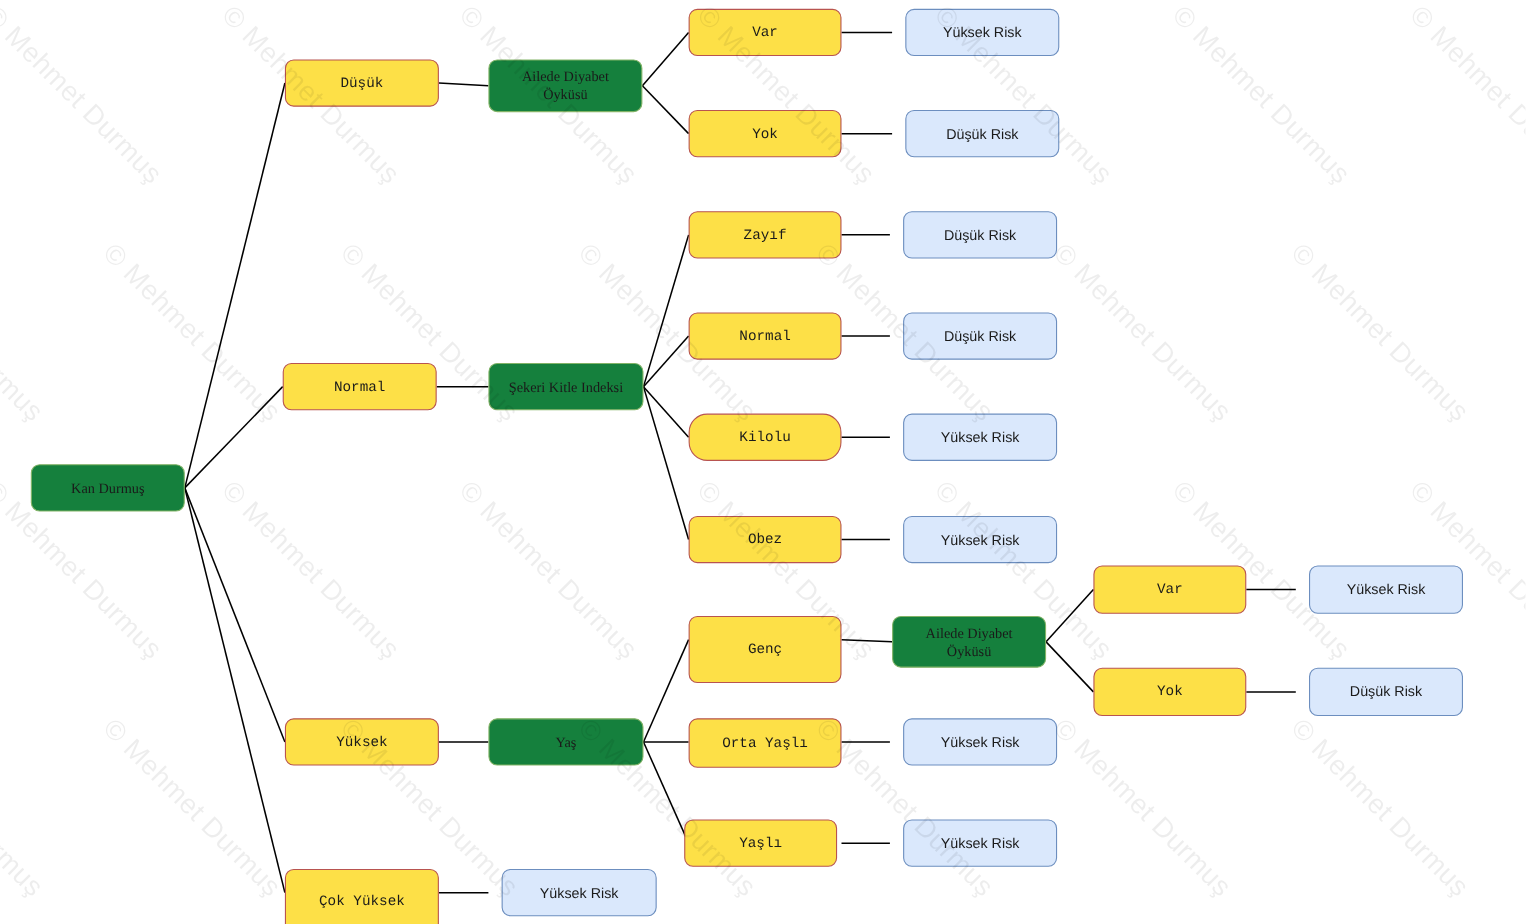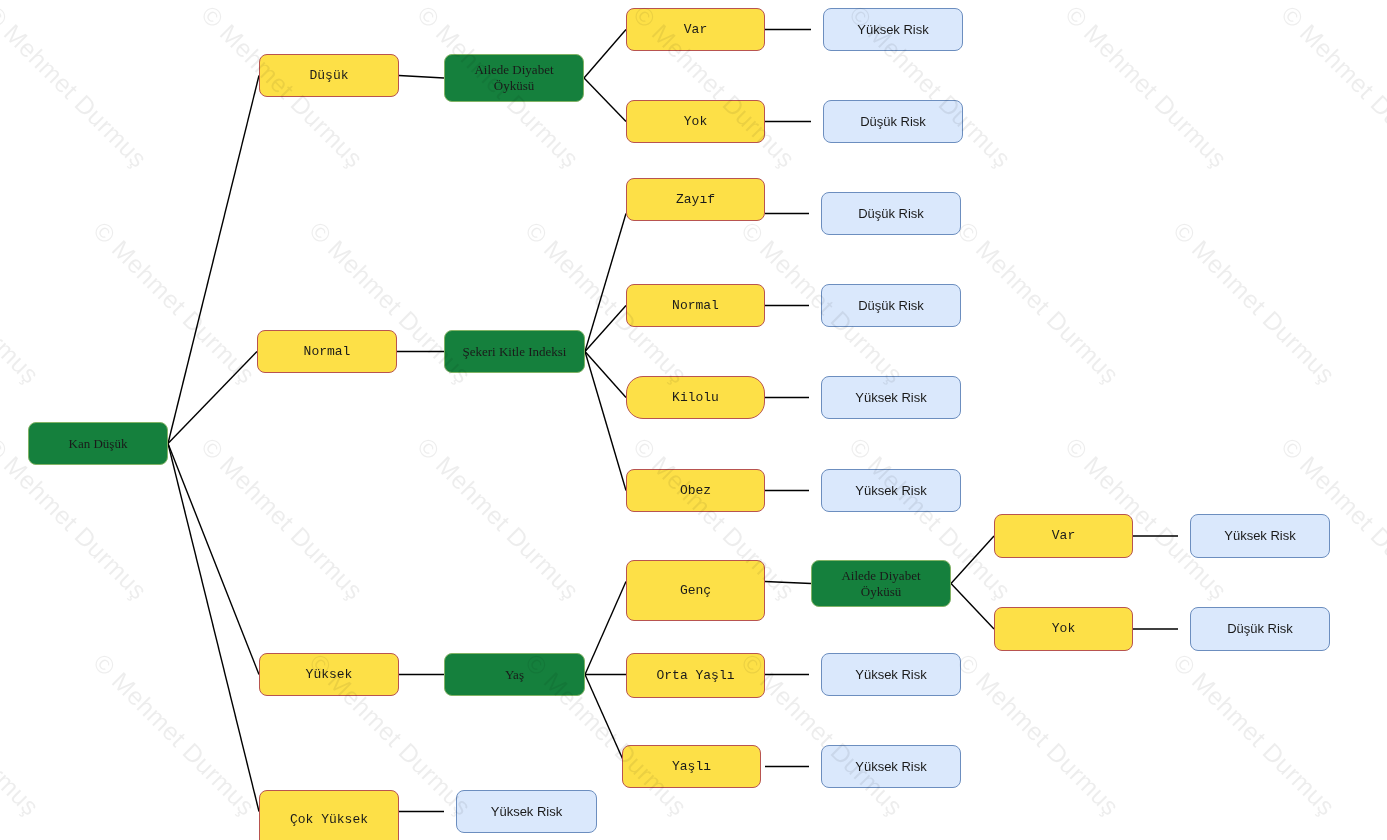--- a/index.html
+++ b/index.html
@@ -103,31 +103,31 @@
       <line x1="765" y1="581.5" x2="811" y2="583.5" stroke="#000000" stroke-width="1.4"></line>
       <line x1="951" y1="583.5" x2="994" y2="536" stroke="#000000" stroke-width="1.4"></line>
       <line x1="951" y1="583.5" x2="994" y2="629" stroke="#000000" stroke-width="1.4"></line>
       <line x1="1133" y1="536" x2="1178" y2="536" stroke="#000000" stroke-width="1.4"></line>
       <line x1="1133" y1="629" x2="1178" y2="629" stroke="#000000" stroke-width="1.4"></line>
       <line x1="765" y1="674.5" x2="809" y2="674.5" stroke="#000000" stroke-width="1.4"></line>
       <line x1="765" y1="766.5" x2="809" y2="766.5" stroke="#000000" stroke-width="1.4"></line>
       <line x1="399" y1="811.5" x2="444" y2="811.5" stroke="#000000" stroke-width="1.4"></line>
     </svg>
   <div id="node-layer">
-      <div class="node decision" style="left: 28px; top: 422px; width: 140px; height: 43px;">Kan Düşük</div>
+      <div class="node decision" style="left: 28px; top: 422px; width: 140px; height: 43px;">Kan Durmuş</div>
       <div class="node branch" style="left: 259px; top: 54px; width: 140px; height: 43px;">Düşük</div>
       <div class="node decision" style="left: 444px; top: 54px; width: 140px; height: 48px;">Ailede Diyabet
 Öyküsü</div>
       <div class="node branch" style="left: 626px; top: 8px; width: 139px; height: 43px;">Var</div>
       <div class="node outcome" style="left: 811px; top: 8px; width: 140px; height: 43px;">Yüksek Risk</div>
       <div class="node branch" style="left: 626px; top: 100px; width: 139px; height: 43px;">Yok</div>
       <div class="node outcome" style="left: 811px; top: 100px; width: 140px; height: 43px;">Düşük Risk</div>
       <div class="node branch" style="left: 257px; top: 330px; width: 140px; height: 43px;">Normal</div>
       <div class="node decision" style="left: 444px; top: 330px; width: 141px; height: 43px;">Şekeri Kitle Indeksi</div>
-      <div class="node branch" style="left: 626px; top: 178px; width: 139px; height: 43px;">Zayıf</div>
+      <div class="node branch" style="left: 626px; top: 192px; width: 139px; height: 43px;">Zayıf</div>
       <div class="node outcome" style="left: 809px; top: 192px; width: 140px; height: 43px;">Düşük Risk</div>
       <div class="node branch" style="left: 626px; top: 284px; width: 139px; height: 43px;">Normal</div>
       <div class="node outcome" style="left: 809px; top: 284px; width: 140px; height: 43px;">Düşük Risk</div>
       <div class="node branch" style="left: 626px; top: 376px; width: 139px; height: 43px; border-radius: 17px;">Kilolu</div>
       <div class="node outcome" style="left: 809px; top: 376px; width: 140px; height: 43px;">Yüksek Risk</div>
       <div class="node branch" style="left: 626px; top: 469px; width: 139px; height: 43px;">Obez</div>
       <div class="node outcome" style="left: 809px; top: 469px; width: 140px; height: 43px;">Yüksek Risk</div>
       <div class="node branch" style="left: 259px; top: 653px; width: 140px; height: 43px;">Yüksek</div>
       <div class="node decision" style="left: 444px; top: 653px; width: 141px; height: 43px;">Yaş</div>
       <div class="node branch" style="left: 626px; top: 560px; width: 139px; height: 61px;">Genç</div>

